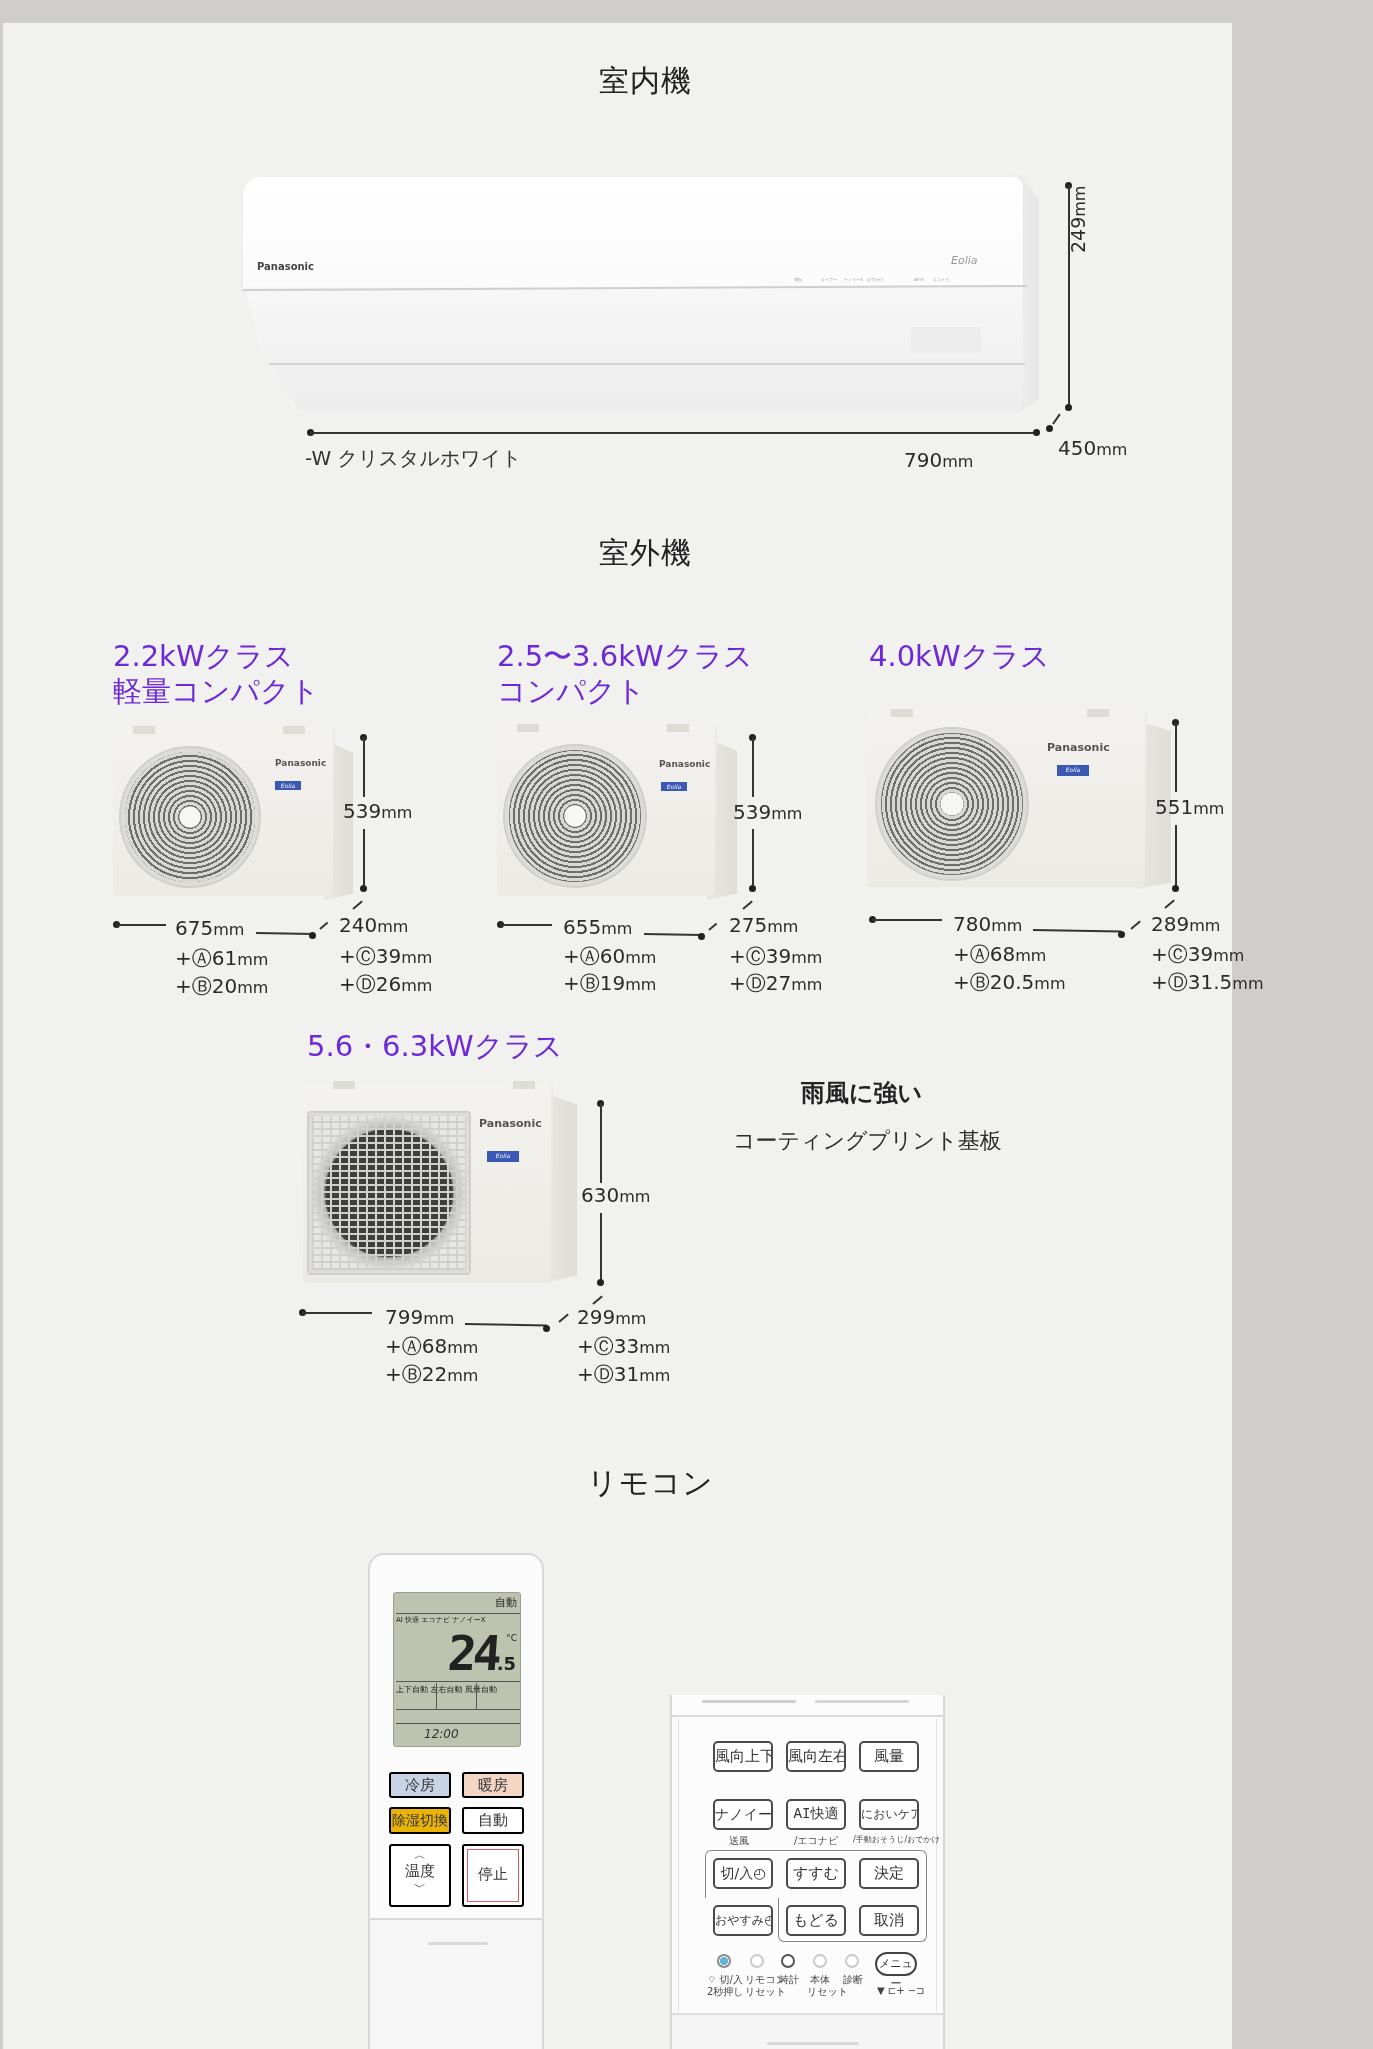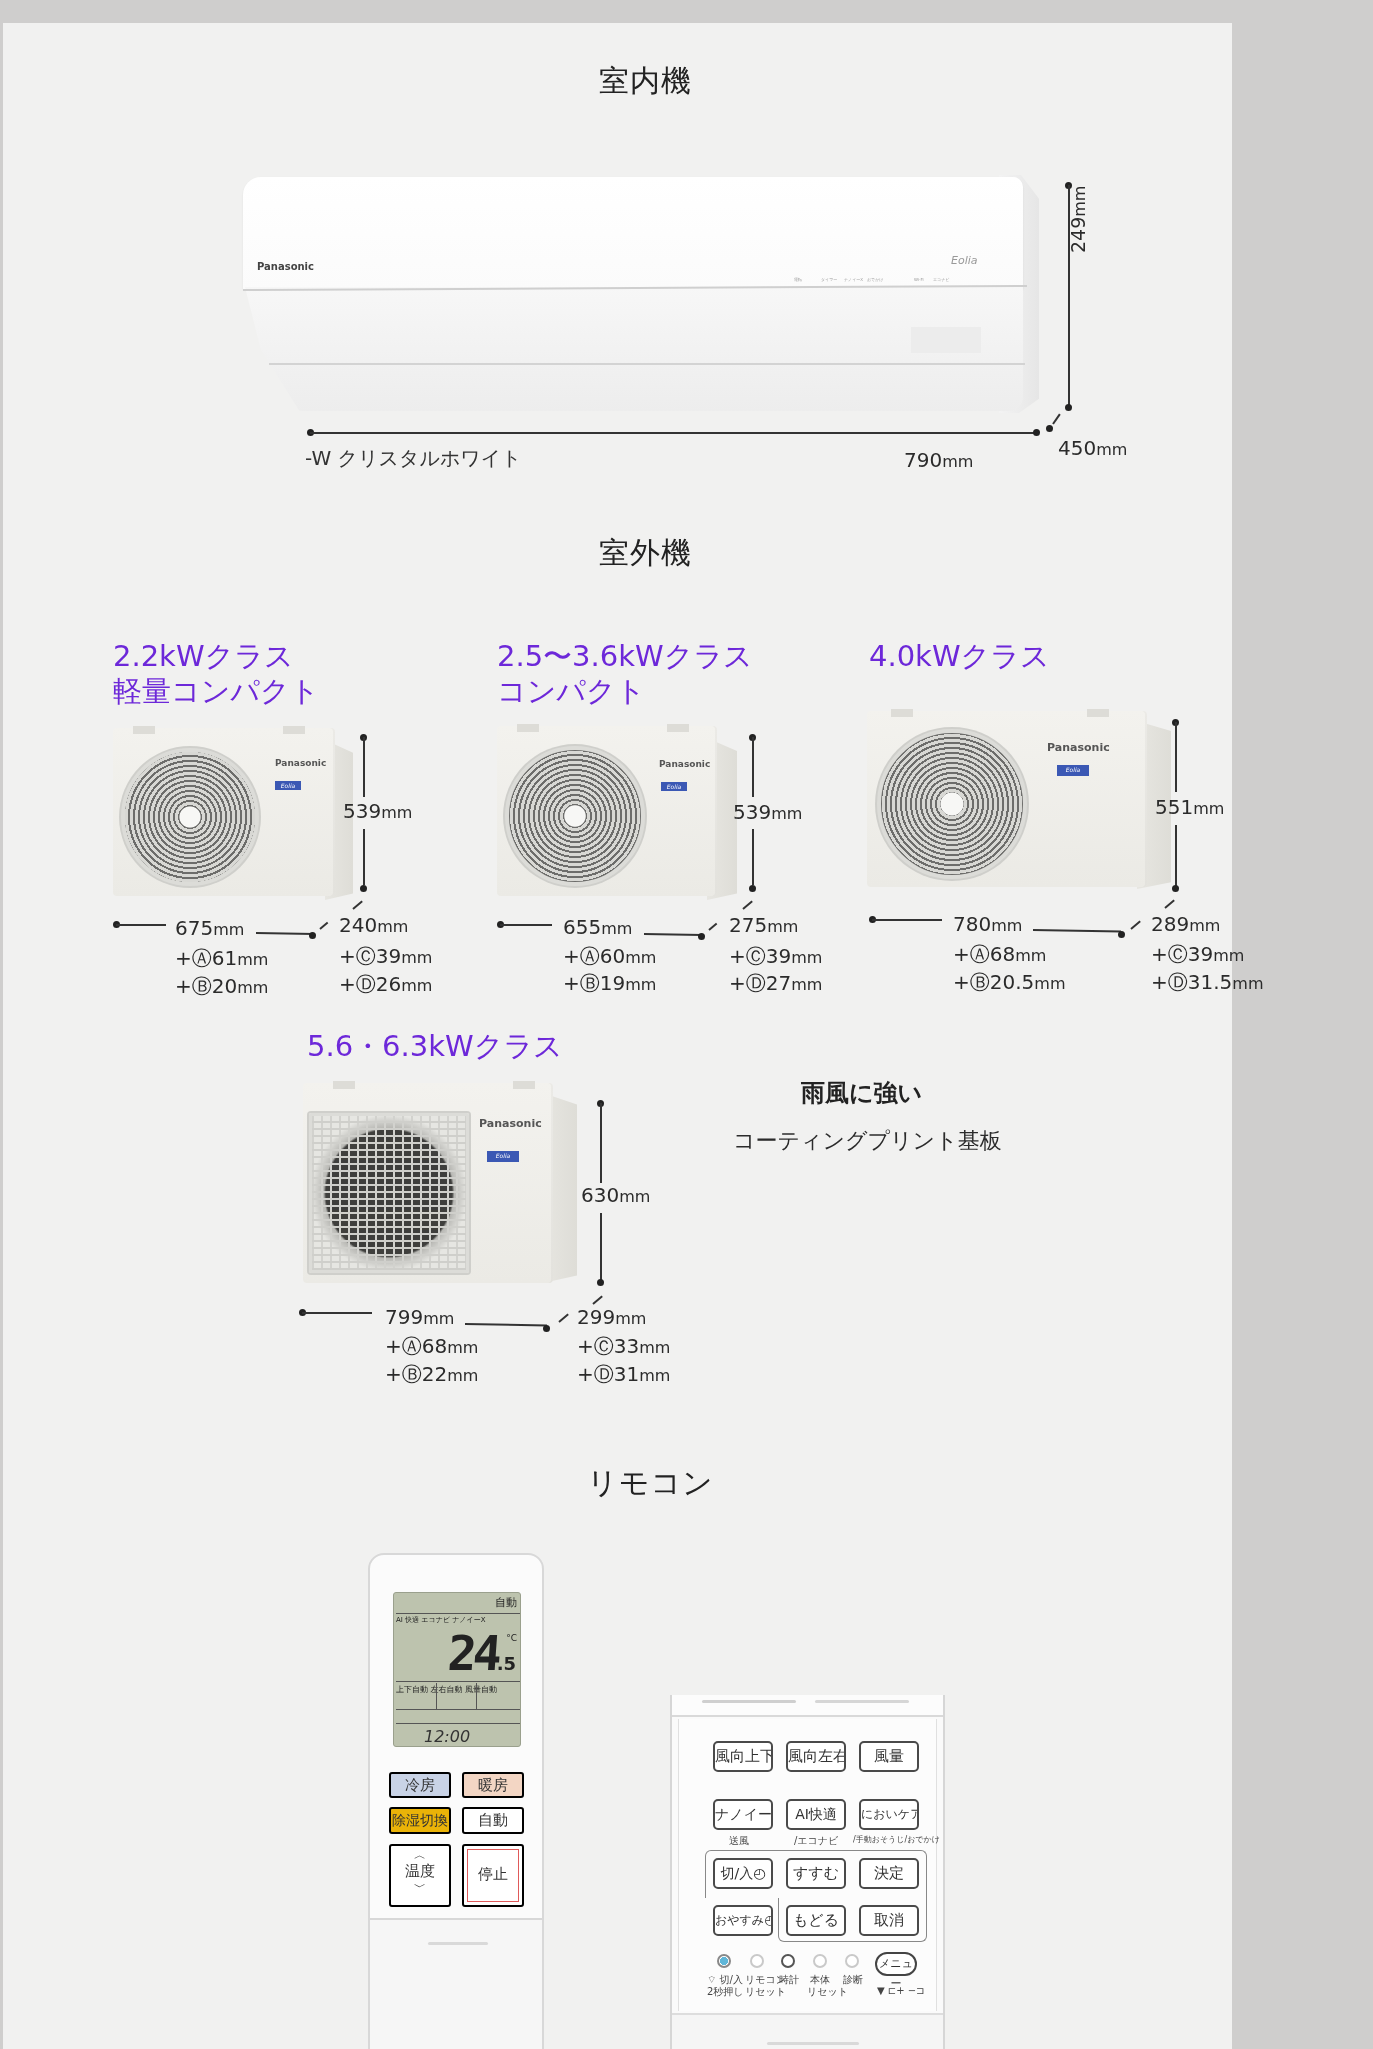--- a/index.html
+++ b/index.html
@@ -103,21 +103,21 @@
   .lcd .row1 { position:absolute; left:2px; top:20px; width:124px; border-top:1px solid #555; }
   .lcd .tags { position:absolute; left:2px; top:22px; font-size:7px; color:#222; white-space:nowrap; }
   .lcd .temp { position:absolute; right:22px; top:32px; font-size:48px; font-weight:bold; color:#222; font-family:"DejaVu Sans Mono", monospace; letter-spacing:-4px; transform: skewX(-4deg); }
   .lcd .deg { position:absolute; right:3px; top:40px; font-size:9px; color:#222; }
   .lcd .dec { position:absolute; right:4px; top:60px; font-size:18px; font-weight:bold; color:#222; }
   .lcd .row2 { position:absolute; left:2px; top:88px; width:124px; border-top:1px solid #555; }
   .lcd .swing { position:absolute; left:2px; top:91px; font-size:8px; color:#222; white-space:nowrap; }
   .lcd .vsep { position:absolute; top:90px; height:26px; border-left:1px solid #555; }
   .lcd .row3 { position:absolute; left:2px; top:116px; width:124px; border-top:1px solid #555; }
   .lcd .row4 { position:absolute; left:2px; top:130px; width:124px; border-top:1px solid #555; }
-  .lcd .clock { position:absolute; left:30px; top:134px; font-size:16px; color:#333; font-style:italic; }
+  .lcd .clock { position:absolute; left:30px; top:134px; font-size:12px; color:#333; font-style:italic; }
   .rbtn {
     position:absolute; border:2px solid #000000; border-radius:3px; font-size:15px;
     text-align:center; color:#333; background:#fff;
   }
   .remote1 .base { position:absolute; left:0; top:363px; width:172px; height:156px; background:#f6f6f6; border-top:2px solid #d8d8d8; }
   .remote1 .base .slot { position:absolute; left:58px; top:22px; width:60px; height:3px; background:#d9d9d9; border-radius:2px; }
 
   
   .remote2 {
     position:absolute; left:667px; top:1672px; width:275px; height:377px;
@@ -349,21 +349,21 @@
         <div class="g1"></div>
         <div class="g2"></div>
       </div>
     <div class="panel">
 
       <div class="rbtn2" style="left:34px; top:22px;">風向上下</div>
       <div class="rbtn2" style="left:107px; top:22px;">風向左右</div>
       <div class="rbtn2" style="left:180px; top:22px;">風量</div>
 
       <div class="rbtn2" style="left:34px; top:80px; font-size:14px;">ナノイーX</div>
-      <div class="rbtn2" style="left:107px; top:80px; font-size:14px;">AI快適</div>
+      <div class="rbtn2" style="left:107px; top:80px; font-size:14px;font-family:Liberation Mono, monospace;">AI快適</div>
       <div class="rbtn2" style="left:180px; top:80px; font-size:12px;">においケア</div>
       <div class="sublabel" style="left:50px; top:115px;">送風</div>
       <div class="sublabel" style="left:115px; top:115px;">/エコナビ</div>
       <div class="sublabel" style="left:174px; top:115px; font-size:8px;">/手動おそうじ/おでかけ</div>
 
       <div class="group-outline" style="left:26px; top:131px; width:222px; height:48px; border-bottom:none; border-radius:6px 6px 0 0;"></div>
       <div class="group-outline" style="left:99px; top:179px; width:149px; height:44px; border-top:none; border-radius:0 0 6px 6px;"></div>
 
       <div class="rbtn2" style="left:34px; top:139px; font-size:14px;">切/入◴</div>
       <div class="rbtn2" style="left:107px; top:139px;">すすむ</div>

